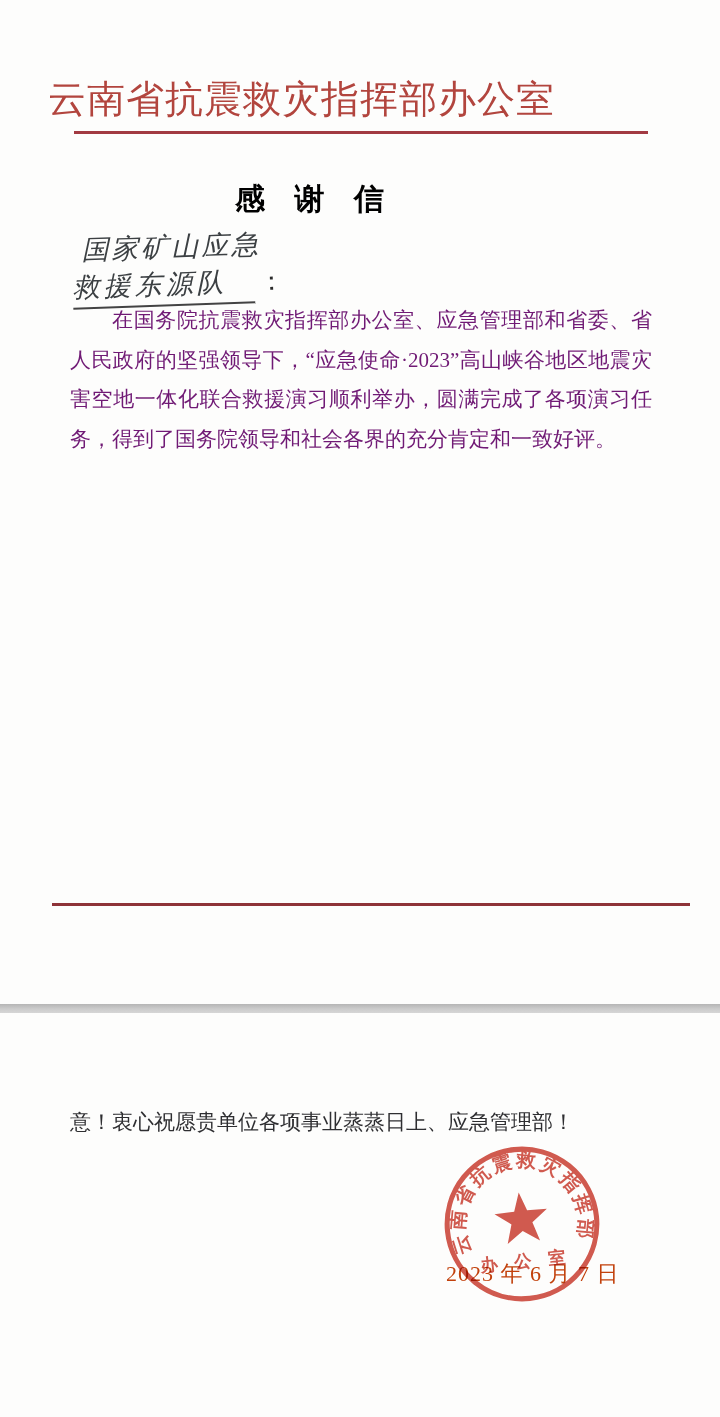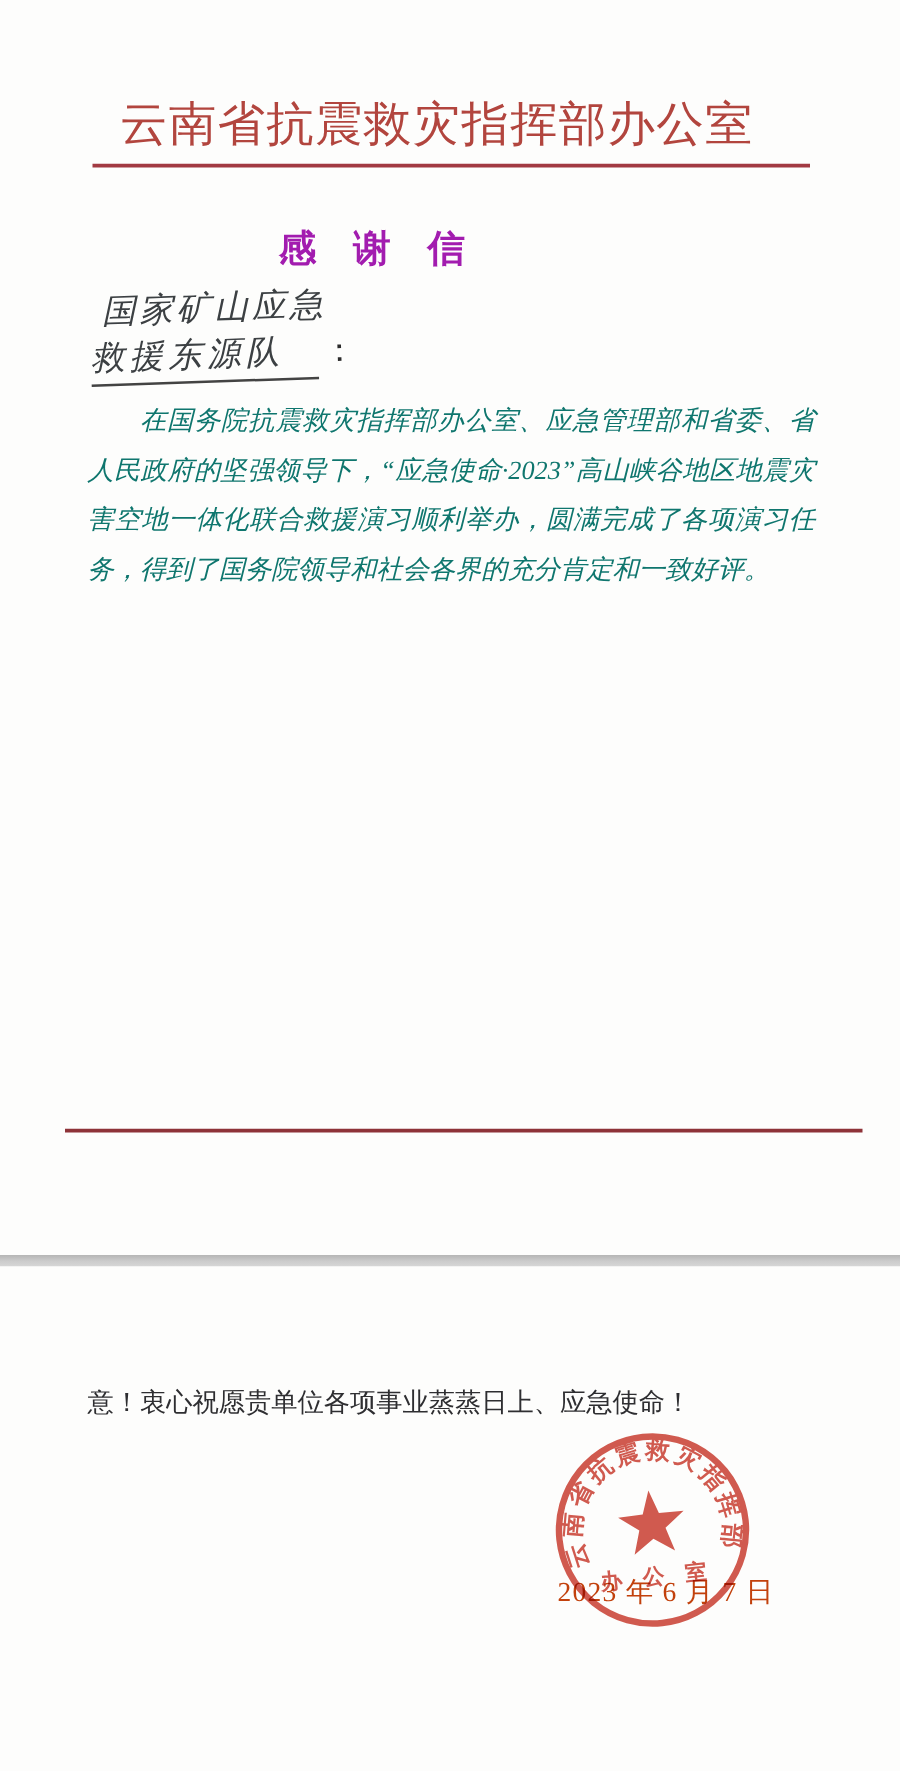--- a/index.html
+++ b/index.html
@@ -15,46 +15,47 @@
     margin: 0 auto;
     background: #fdfdfc;
     overflow: hidden;
   }
   
   .org-name {
     position: absolute;
     top: 74px;
     left: 0;
     width: 603px;
-    text-align: right;
+    text-align: left;
     font-size: 38px;
     letter-spacing: 1px;
     color: #b2453e;
     font-weight: 400;
     white-space: nowrap;
+    padding-left: 48px;
   }
   .head-rule {
     position: absolute;
     top: 131px;
     left: 74px;
     width: 574px;
     height: 3px;
     background: #a23a42;
   }
   
   .letter-title {
     position: absolute;
     top: 179px;
-    left: 4px;
+    left: 16px;
     width: 587px;
     text-align: center;
     font-size: 30px;
     font-weight: 700;
     word-spacing: 22px;
-    color: #a21caf;
+    color: #000000;
   }
   
   .recipient {
     position: absolute;
     top: 230px;
     left: 72px;
     color: #3c4043;
     font-family: "DejaVu Sans", sans-serif;
     font-style: italic;
     transform: rotate(-2deg);
@@ -80,28 +81,27 @@
   }
   .recipient .colon {
     font-size: 26px;
     font-style: normal;
     color: #2b2b2b;
     margin-left: 4px;
   }
   
   .letter-body {
     position: absolute;
-    top: 317px;
+    top: 301px;
     left: 70px;
     width: 582px;
     font-size: 21px;
     line-height: 39.6px;
-    color: #0f766e;
+    color: #701a75;
     text-align: justify;
-    font-style: italic;
   }
   .letter-body p {
     margin: 0;
     text-indent: 2em;
   }
   .letter-body p + p {
     margin-top: 7px;
   }
   
   .page-edge-line {
@@ -175,21 +175,21 @@
   </div>
 
   <div class="letter-body">
     <p>在国务院抗震救灾指挥部办公室、应急管理部和省委、省人民政府的坚强领导下，“应急使命·2023”高山峡谷地区地震灾害空地一体化联合救援演习顺利举办，圆满完成了各项演习任务，得到了国务院领导和社会各界的充分肯定和一致好评。</p>
   </div>
 
   <div class="page-edge-line"></div>
 
   <div class="page-gap"></div>
 
-  <div class="continuation">意！衷心祝愿贵单位各项事业蒸蒸日上、应急使命！</div>
+  <div class="continuation">意！衷心祝愿贵单位各项事业蒸蒸日上、应急管理部！</div>
 
   <div class="date-line">2023 年 6 月 7 日</div>
 
   <div class="seal">
     <svg width="164" height="164" viewBox="0 0 160 160">
       <defs>
         <path id="seal-arc" d="M 27.4,99.2 A 56,56 0 1 1 132.6,99.2" fill="none"></path>
       </defs>
       <circle cx="80" cy="80" r="73" fill="none" stroke="#cc4437" stroke-width="5"></circle>
       <polygon points="80,49 86.35,67.26 105.68,67.66 90.27,79.34 95.87,97.84 80,86.8 64.13,97.84 69.73,79.34 54.32,67.66 73.65,67.26" fill="#cc4437"></polygon>

